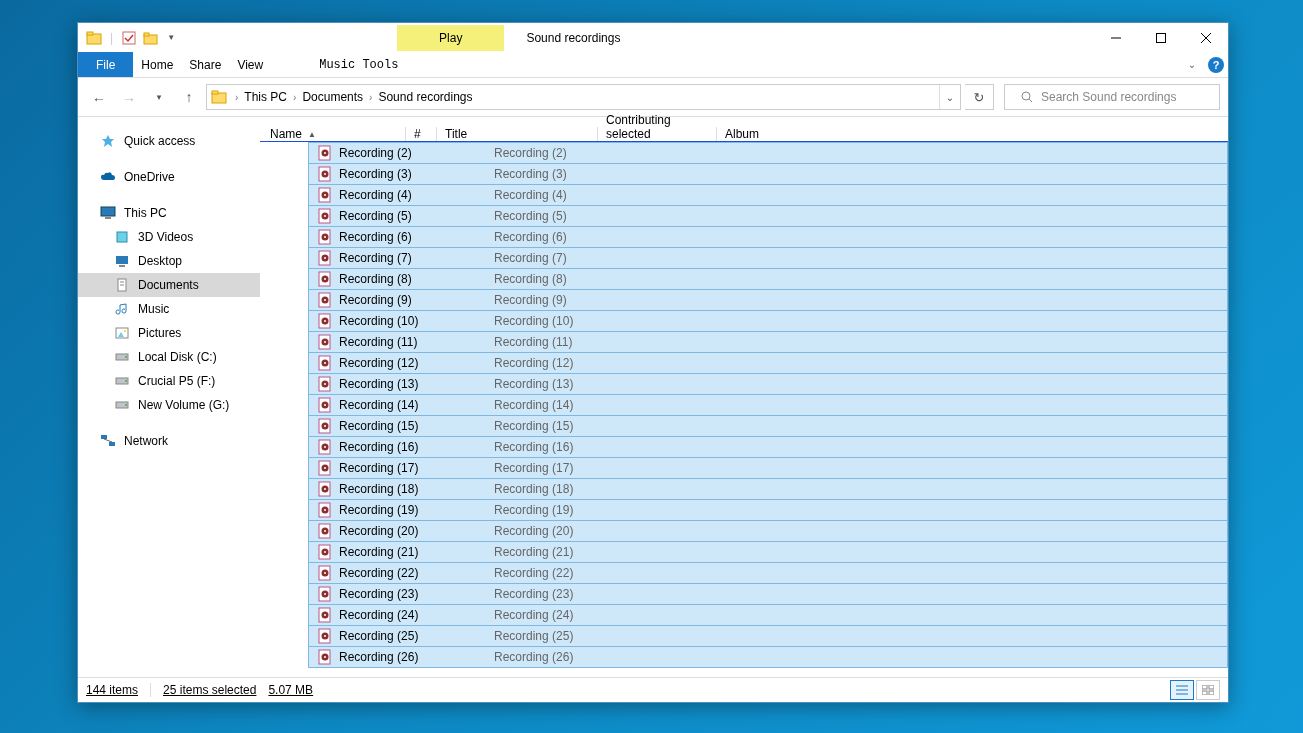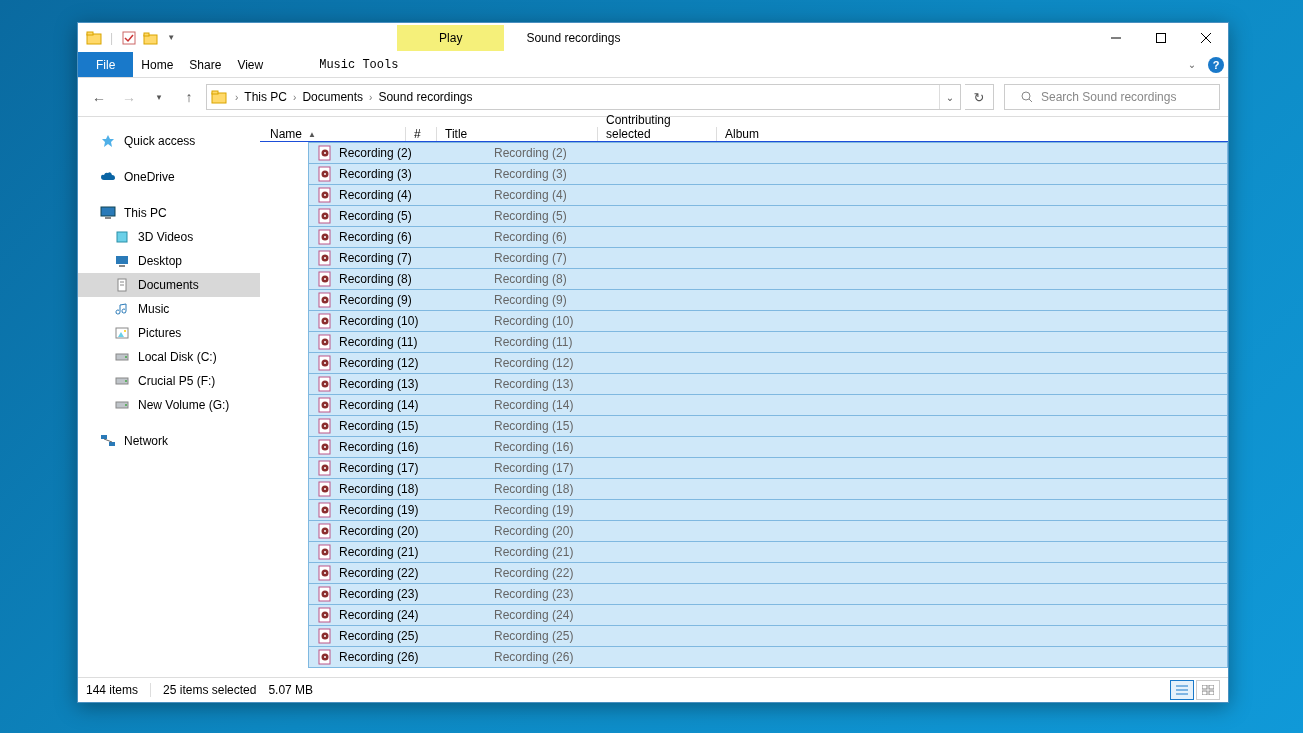--- a/index.html
+++ b/index.html
@@ -63,21 +63,21 @@
 .col-artists { width:110px; }
 .col-album { width:100px; }
 
 .file-list { flex:1; overflow-y:scroll; overflow-x:hidden;padding-left:48px; }
 .file-row { height:20px; border:1px solid #7fb8e0; background:#cfe8f9; display:flex; align-items:center; font-size:12px; margin-bottom:-1px; padding-left:8px; }
 .file-row .row-icon { width:16px; height:16px; margin-right:6px; }
 .file-row .cell-name { width:155px; white-space:nowrap; }
 .file-row .cell-title { color:#666; }
 
 .statusbar { position:absolute; bottom:0; left:0; right:0; height:24px; border-top:1px solid #ddd; display:flex; align-items:center; font-size:12px; padding:0 8px; }
-.statusbar .stat { padding-right:12px; }
+.statusbar .stat { padding-right:12px;text-decoration:underline; }
 .statusbar .vdiv { width:1px; height:14px; background:#ddd; margin-right:12px; }
 .view-btns { margin-left:auto; display:flex; gap:2px; }
 .view-btn { width:22px; height:18px; border:1px solid #ccc; display:flex; align-items:center; justify-content:center; font-size:11px; }
 .view-btn.active { border-color:#1979ca; background:#e5f1fb; }
 
 
 svg { display:block; }
 
 
 .file-list::-webkit-scrollbar { width:17px; }

